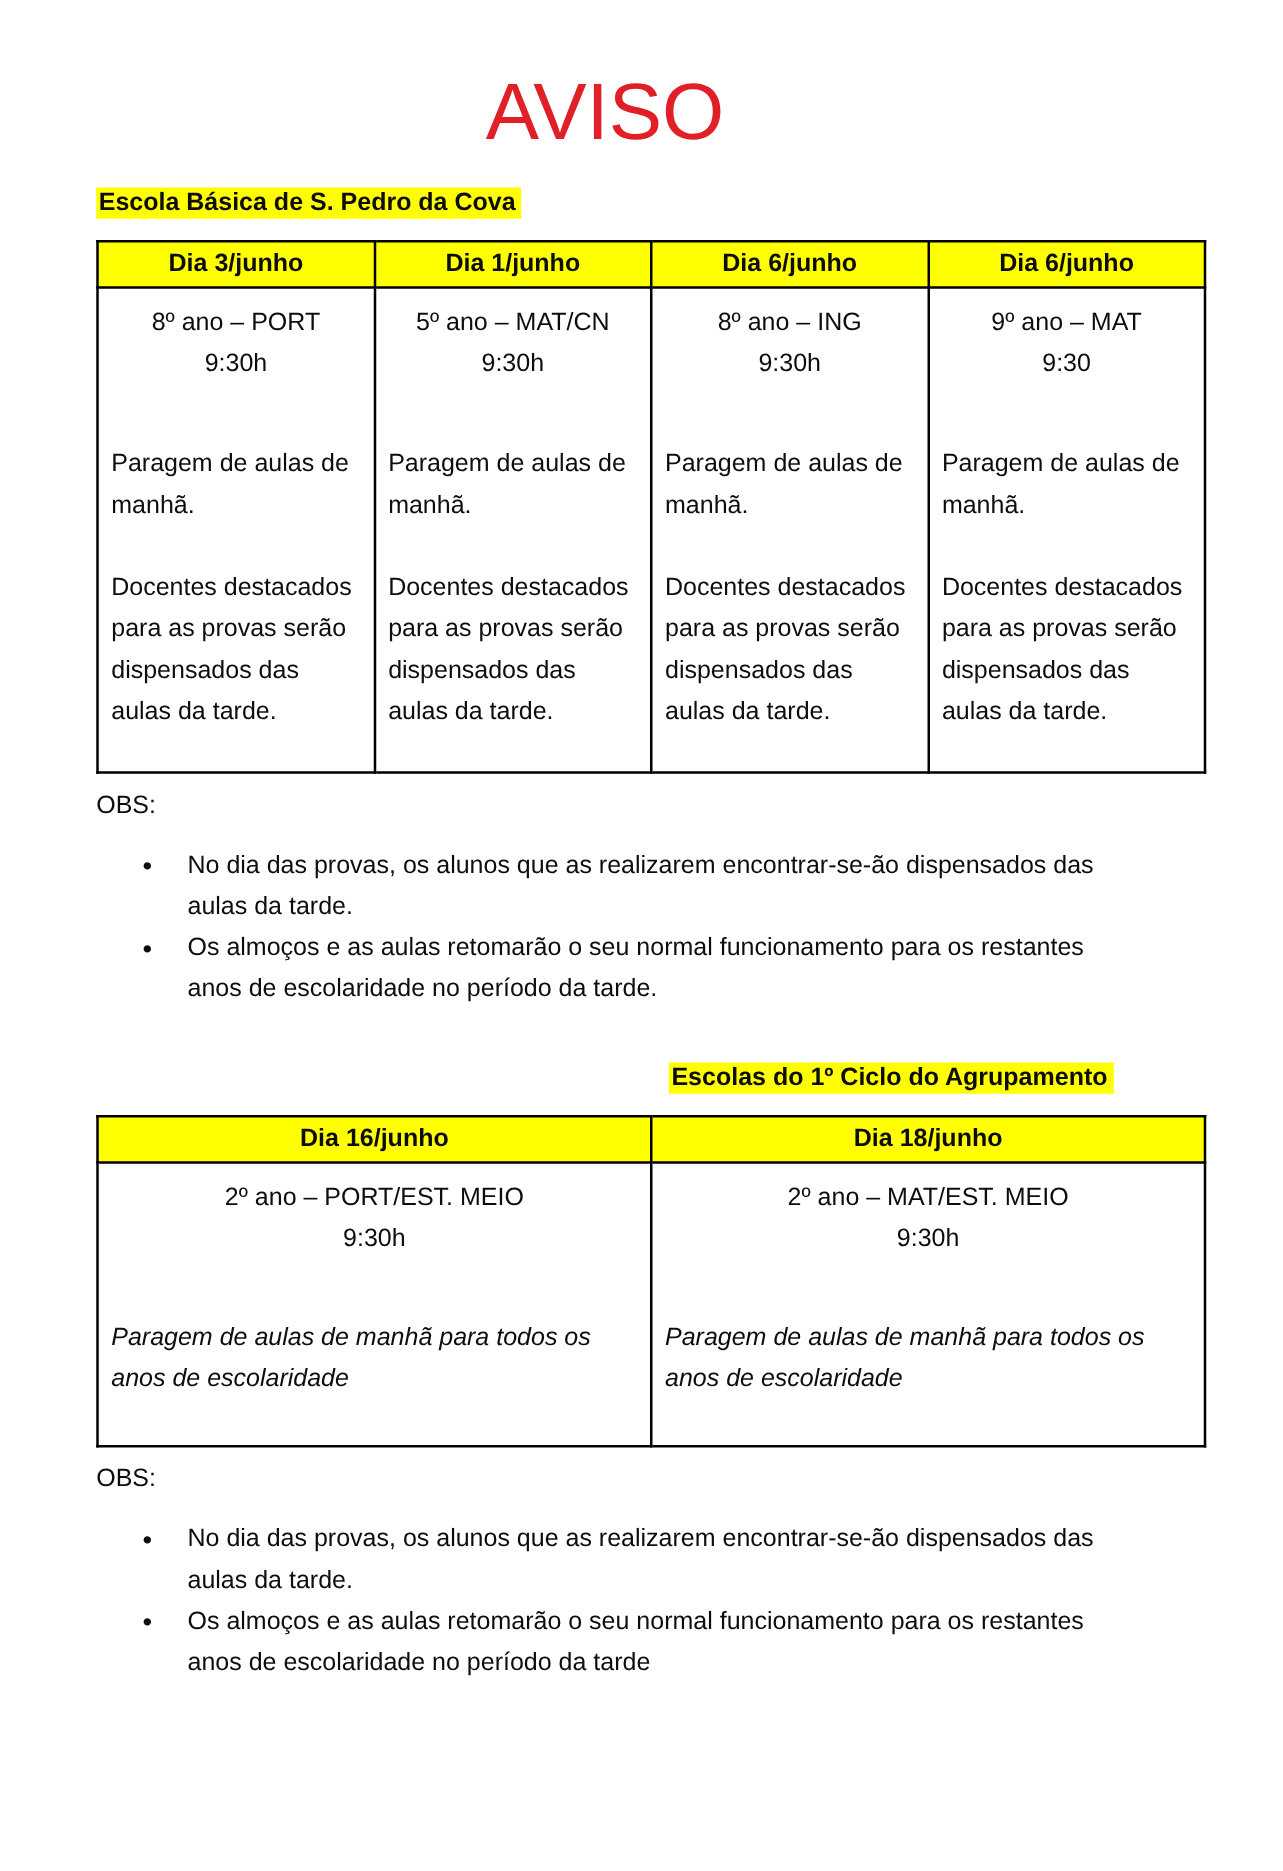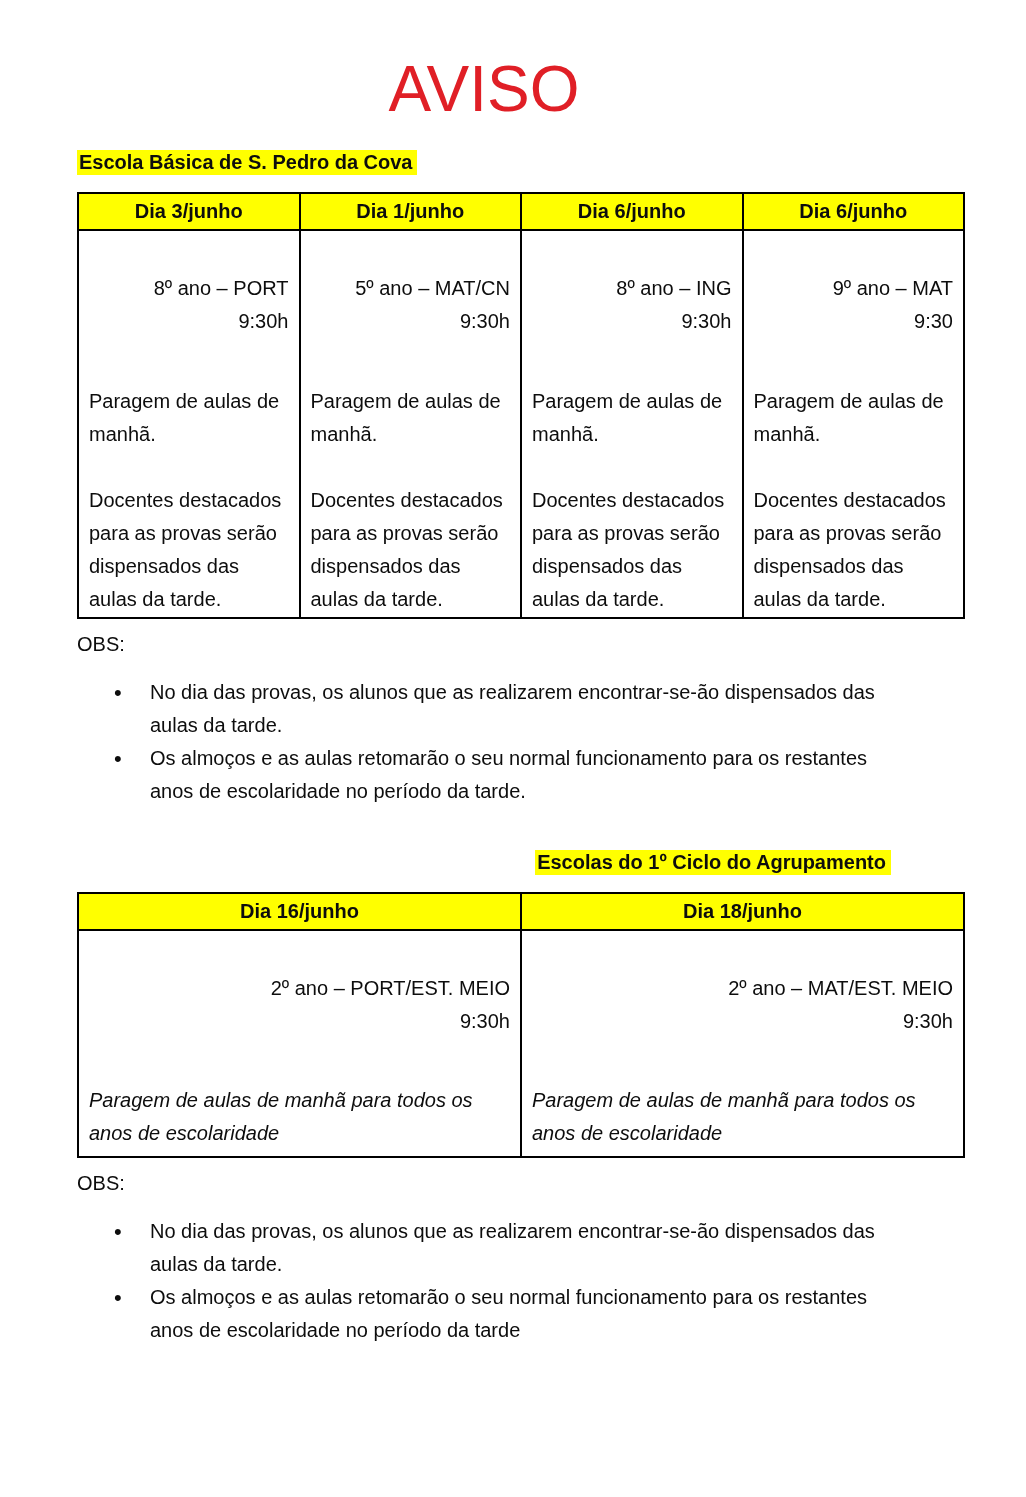--- a/index.html
+++ b/index.html
@@ -42,21 +42,21 @@
     font-weight:700;font-size:20px;
     height:33px;text-align:center;vertical-align:middle;
     padding:1px 2px;
   }
   table.exam-table td{
     vertical-align:top;text-align:left;
     padding:0 10px;
   }
   table.t1 td{height:388px;}
   table.t2 td{height:227px;}
-  .subject{margin-top:41px;text-align:right;}
+  .subject{margin-top:11px;text-align:center;}
   .t1 .note-first{margin-top:47px;}
   .t1 .note-second{margin-top:33px;}
   .t2 .note-first{margin-top:46px;font-style:italic;}
   .obs{margin-top:9px;}
   ul.obs-list{
     list-style:none;
     margin:15px 0 0 0;
     padding-left:73px;
   }
   ul.obs-list li{position:relative;}

